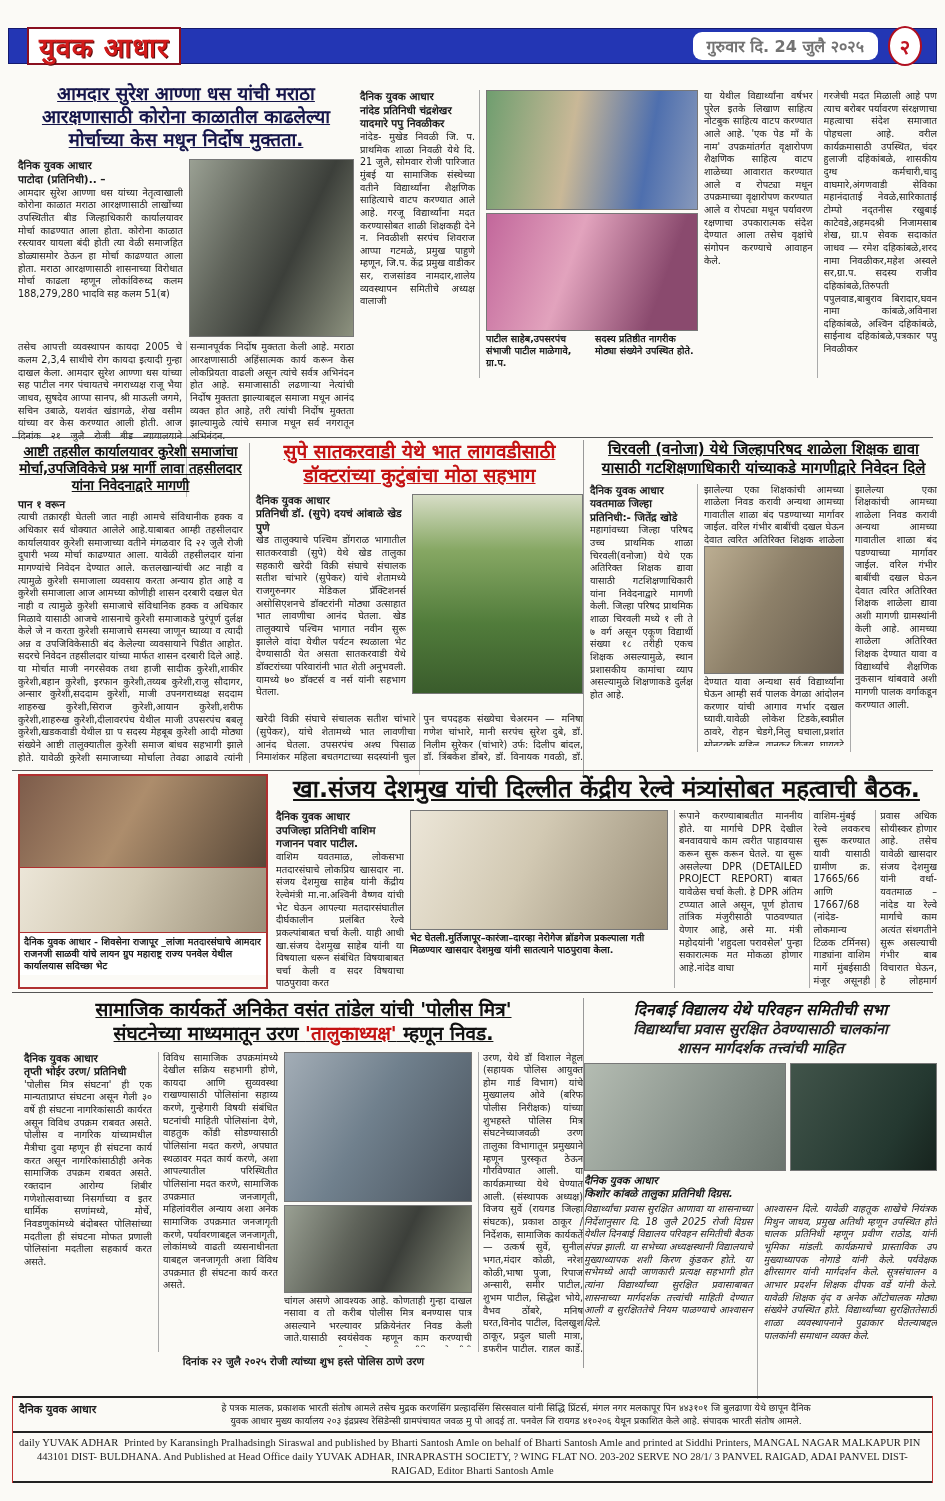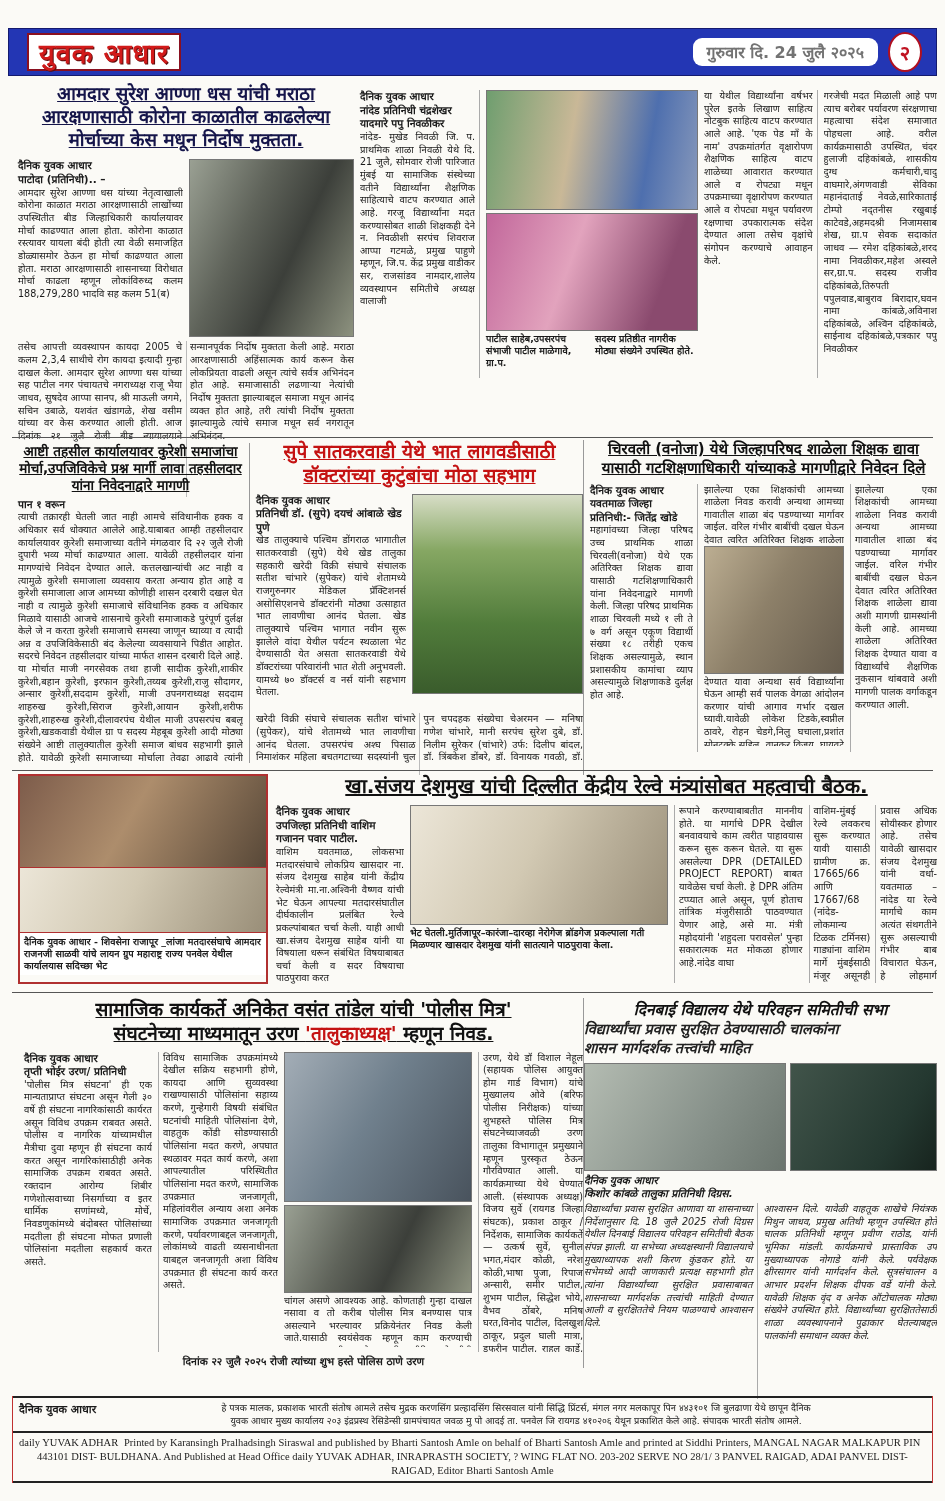--- a/index.html
+++ b/index.html
@@ -1,20 +1,20 @@
 <!DOCTYPE html>
 <html><head>
 <meta charset="utf-8">
 <style>
   * { margin:0; padding:0; box-sizing:border-box; }
   html,body { width:945px; height:1501px; background:#f6f5f1; font-family:"DejaVu Sans",sans-serif; color:#1b1b1b; }
   .page { position:relative; width:945px; height:1501px; background:#fbfaf6; overflow:hidden; }
 
   
-  .masthead { position:absolute; left:8px; top:28px; width:929px; height:48px; background:#2336b4; border:1px solid #141a6e; display:flex; align-items:center; }
+  .masthead { position:absolute; left:8px; top:28px; width:929px; height:36px; background:#2336b4; border:1px solid #141a6e; display:flex; align-items:center; }
   .logo-box { margin-left:18px; background:#ffffff; border:2px solid #8a1020; padding:1px 10px; height:38px; display:flex; align-items:center; }
   .logo-text { font-size:27px; font-weight:900; color:#d11a1a; letter-spacing:1px; text-shadow:1px 1px 0 #5a0d0d; }
   .mast-right { margin-left:auto; margin-right:14px; display:flex; align-items:center; gap:10px; }
   .date-box { background:#ffffff; border-radius:9px; padding:3px 14px; font-size:16px; font-weight:700; color:#737373; }
   .page-circle { width:34px; height:40px; background:#ffffff; border:2px solid #b01020; border-radius:50%; display:flex; align-items:center; justify-content:center; font-size:20px; font-weight:900; color:#c01322; }
 
   
   .hl { font-weight:900; text-align:center; line-height:1.25;text-decoration:underline; }
   .hl-dark { color:#15154a; }
   .hl-blue { color:#141c86; }
@@ -50,33 +50,33 @@
   
   .r2-left { position:absolute; left:18px; top:443px; width:232px; padding-right:6px; }
   .r2-left .hl { font-size:13.5px; }
   .r2-mid { position:absolute; left:256px; top:440px; width:328px; }
   .r2-mid .hl { font-size:19px; }
   .r2-right { position:absolute; left:590px; top:440px; width:347px; }
   .r2-right .hl { font-size:15px; }
 
   
   .r3 { position:absolute; left:18px; top:774px; width:919px; }
-  .r3 .hl { font-size:20px; }
+  .r3 .hl { font-size:24px; }
   .r3-wrap { display:flex; gap:8px; }
   .r3-photobox { width:250px; border:2px solid #b03030; }
   .r3-capbox { background:#fff; border-top:1px solid #b03030; padding:3px 4px; }
   .r3-content { flex:1; }
   .r3-grid { display:grid; grid-template-columns:128px 258px 1fr 1fr; gap:6px; margin-top:6px; }
 
   
   .r4-left { position:absolute; left:24px; top:998px; width:560px; padding-right:0; }
   .r4-left .hl { font-size:19px; }
   .r4-right { position:absolute; left:584px; top:998px; width:353px;font-style:italic; }
   .r4-right .hl-1 { font-size:15.5px; font-weight:900; color:#111; text-align:center; }
-  .r4-right .hl-2 { font-size:14.5px; font-weight:700; color:#222; text-align:left; line-height:1.3; }
+  .r4-right .hl-2 { font-size:14.5px; font-weight:700; color:#222; text-align:center; line-height:1.3; }
   .r4l-grid { display:grid; grid-template-columns:128px 120px 188px 1fr; gap:6px; margin-top:6px; }
 
   
   .footer { position:absolute; left:12px; top:1396px; width:921px; border-left:1.5px solid #c03030; border-right:1.5px solid #c03030; }
   .foot-a { border-top:2.5px double #222; border-bottom:2.5px double #222; display:flex; padding:3px 6px; gap:10px; }
   .foot-label-mr { font-weight:900; font-size:11px; white-space:nowrap; }
   .foot-text-mr { font-size:9.3px; text-align:center; line-height:1.45; flex:1; }
   .foot-b { border-bottom:2.5px double #222; padding:3px 6px; font-family:"Liberation Serif",serif; font-size:10.5px; line-height:1.35; text-align:center; }
   .foot-label-en { float:left; font-weight:400; }
 </style>

